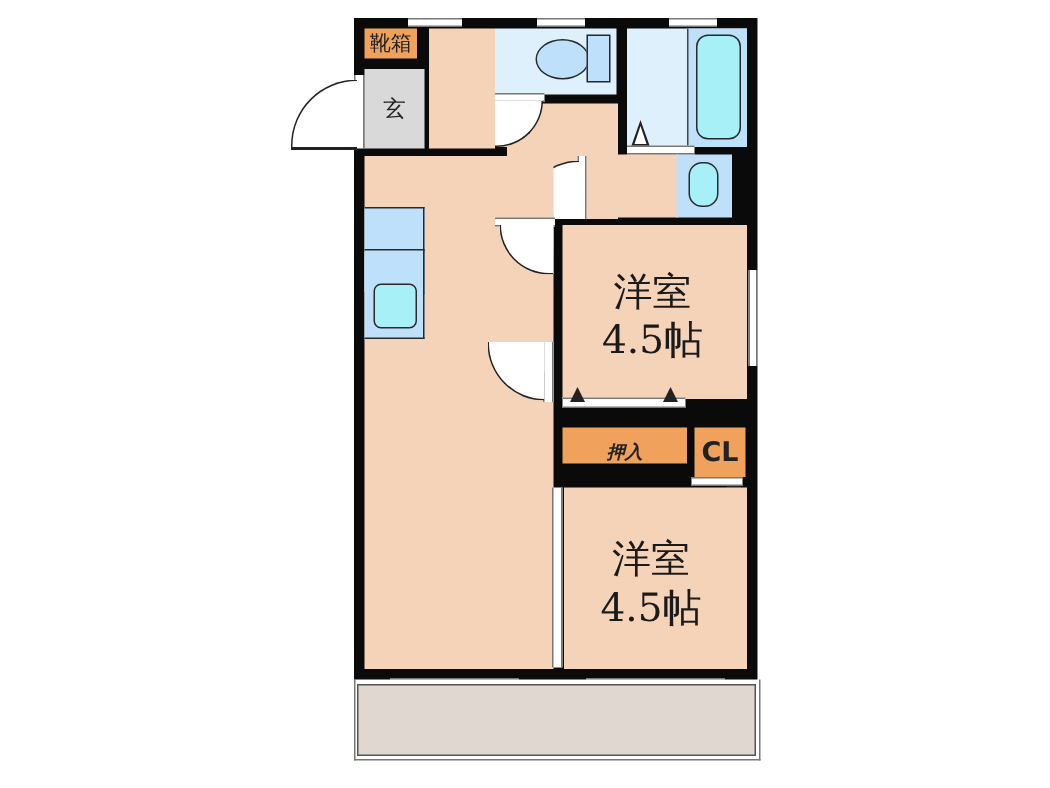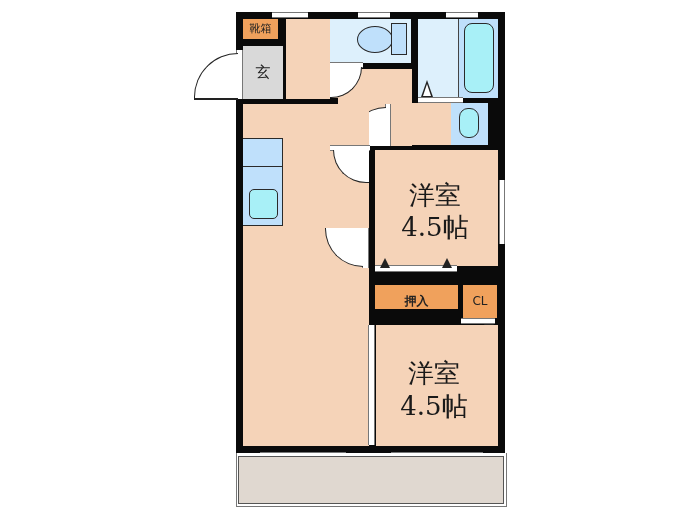--- a/index.html
+++ b/index.html
@@ -24,21 +24,21 @@
 
 <div class="abs" style="left:0;top:0;width:700px;height:525px;">
 
   <div class="abs wall" style="left:236px;top:12px;width:269px;height:441px;"></div>
 
   <div class="abs win" style="left:272px;top:12px;width:36px;height:6px;"></div>
   <div class="abs win" style="left:358px;top:12px;width:32px;height:6px;"></div>
   <div class="abs win" style="left:446px;top:12px;width:32px;height:6px;"></div>
 
   <div class="abs storage" style="left:243px;top:19px;width:35px;height:20px;">
-    <div class="small" style="font-size:11px;line-height:20px;">靴箱</div>
+    <div class="small" style="font-size:14px;line-height:20px;">靴箱</div>
   </div>
 
   <div class="abs entr" style="left:243px;top:46px;width:40px;height:53px;">
     <div class="small" style="font-size:15px;line-height:53px;">玄</div>
   </div>
 
   <div class="abs vwin" style="left:236px;top:50px;width:7px;height:49px;"></div>
   <div class="abs swing" style="left:194px;top:53px;width:44px;height:46px;border-radius:44px 0 0 0;border-right:none;border-bottom:none;"></div>
   <div class="abs" style="left:194px;top:98px;width:44px;height:1.5px;background:#222;"></div>
 
@@ -83,26 +83,26 @@
 
   <div class="abs room" style="left:375px;top:150px;width:123px;height:116px;"></div>
   <div class="abs label" style="left:375px;top:182px;width:120px;font-size:26px;">洋室</div>
   <div class="abs label" style="left:375px;top:214px;width:120px;font-size:26px;">4.5帖</div>
   <div class="abs vwin" style="left:499px;top:180px;width:6px;height:64px;"></div>
 
   <div class="abs win" style="left:375px;top:265px;width:82px;height:7px;"></div>
   <div class="abs" style="left:380px;top:258px;width:0;height:0;border-left:5px solid transparent;border-right:5px solid transparent;border-bottom:10px solid #222;"></div>
   <div class="abs" style="left:442px;top:258px;width:0;height:0;border-left:5px solid transparent;border-right:5px solid transparent;border-bottom:10px solid #222;"></div>
 
-  <div class="abs storage" style="left:375px;top:285px;width:83px;height:24px;">
+  <div class="abs storage" style="left:375px;top:285px;width:83px;height:24px;font-style:italic;">
     <div class="small" style="font-size:12px;font-weight:bold;line-height:33px;">押入</div>
   </div>
 
   <div class="abs storage" style="left:463px;top:285px;width:34px;height:33px;">
-    <div class="small" style="font-size:12px;line-height:33px;">CL</div>
+    <div class="small" style="font-size:18px;line-height:33px;font-weight:bold;">CL</div>
   </div>
   <div class="abs win" style="left:461px;top:318px;width:34px;height:6px;"></div>
   <div class="abs" style="left:484px;top:324px;width:0;height:0;border-left:5px solid transparent;border-right:5px solid transparent;border-top:10px solid #222;"></div>
 
   <div class="abs room" style="left:376px;top:325px;width:122px;height:121px;"></div>
   <div class="abs label" style="left:376px;top:360px;width:116px;font-size:26px;">洋室</div>
   <div class="abs label" style="left:376px;top:393px;width:116px;font-size:26px;">4.5帖</div>
   <div class="abs vwin" style="left:368px;top:325px;width:7px;height:120px;"></div>
 
 

